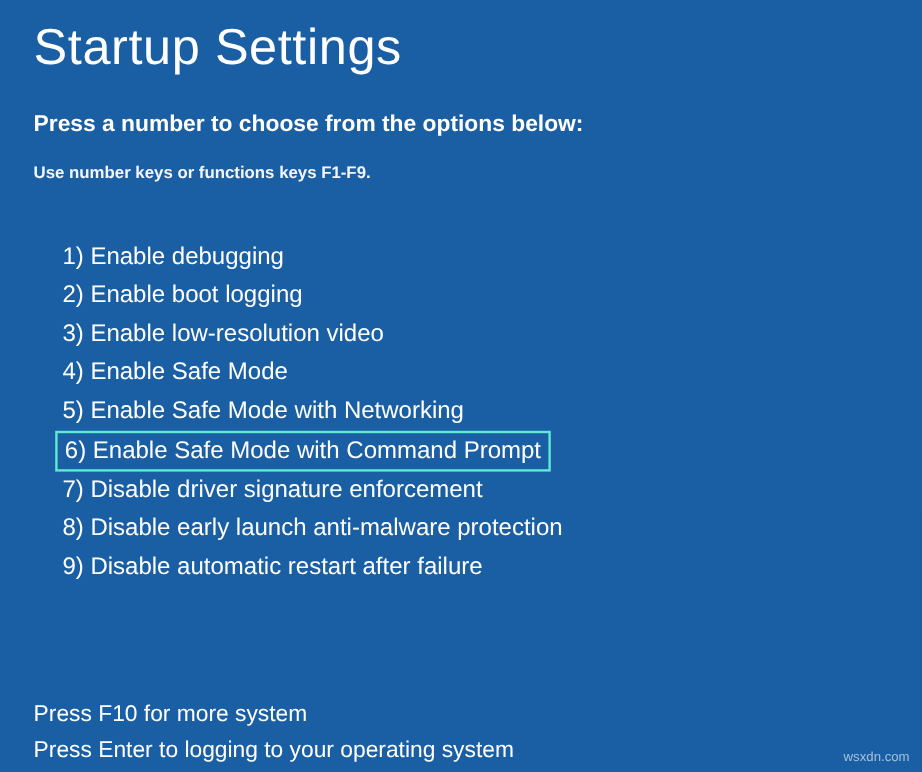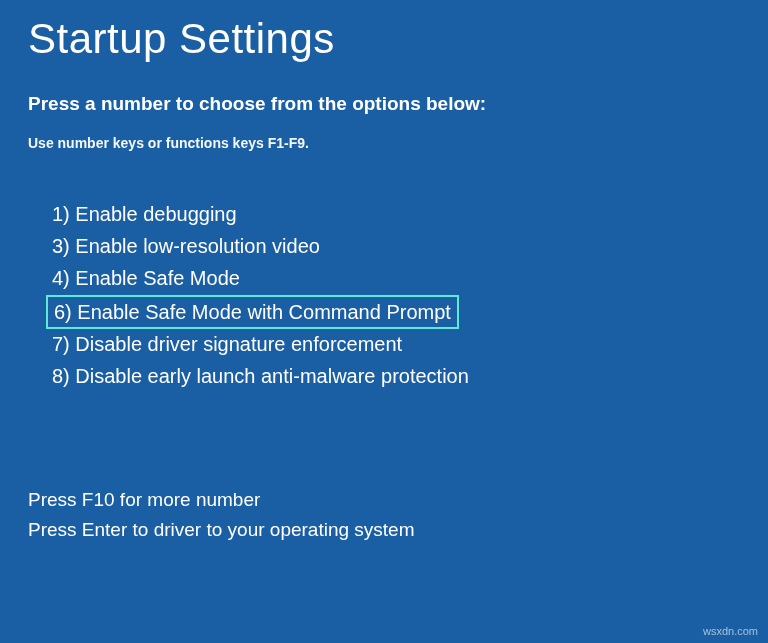--- a/index.html
+++ b/index.html
@@ -65,23 +65,26 @@
   </style>
 </head>
 <body>
 
 <div class="title">Startup Settings</div>
 <div class="subtitle">Press a number to choose from the options below:</div>
 <div class="hint">Use number keys or functions keys F1-F9.</div>
 
 <div class="options">
     <div class="option-row"><span class="option">1) Enable debugging</span></div>
+    <div class="option-row"><span class="option">2) Enable boot logging</span></div>
     <div class="option-row"><span class="option">3) Enable low-resolution video</span></div>
     <div class="option-row"><span class="option">4) Enable Safe Mode</span></div>
+    <div class="option-row"><span class="option">5) Enable Safe Mode with Networking</span></div>
     <div class="option-row"><span class="option highlighted">6) Enable Safe Mode with Command Prompt</span></div>
     <div class="option-row"><span class="option">7) Disable driver signature enforcement</span></div>
     <div class="option-row"><span class="option">8) Disable early launch anti-malware protection</span></div>
+    <div class="option-row"><span class="option">9) Disable automatic restart after failure</span></div>
   </div>
 
-<div class="footer-line">Press F10 for more number</div>
-<div class="footer-line">Press Enter to driver to your operating system</div>
+<div class="footer-line">Press F10 for more system</div>
+<div class="footer-line">Press Enter to logging to your operating system</div>
 
 <div class="watermark">wsxdn.com</div>
 
 </body></html>

